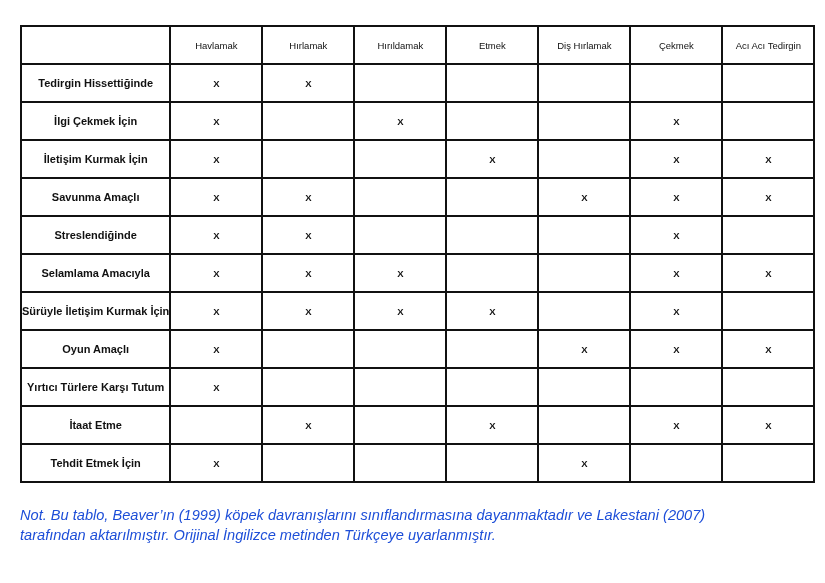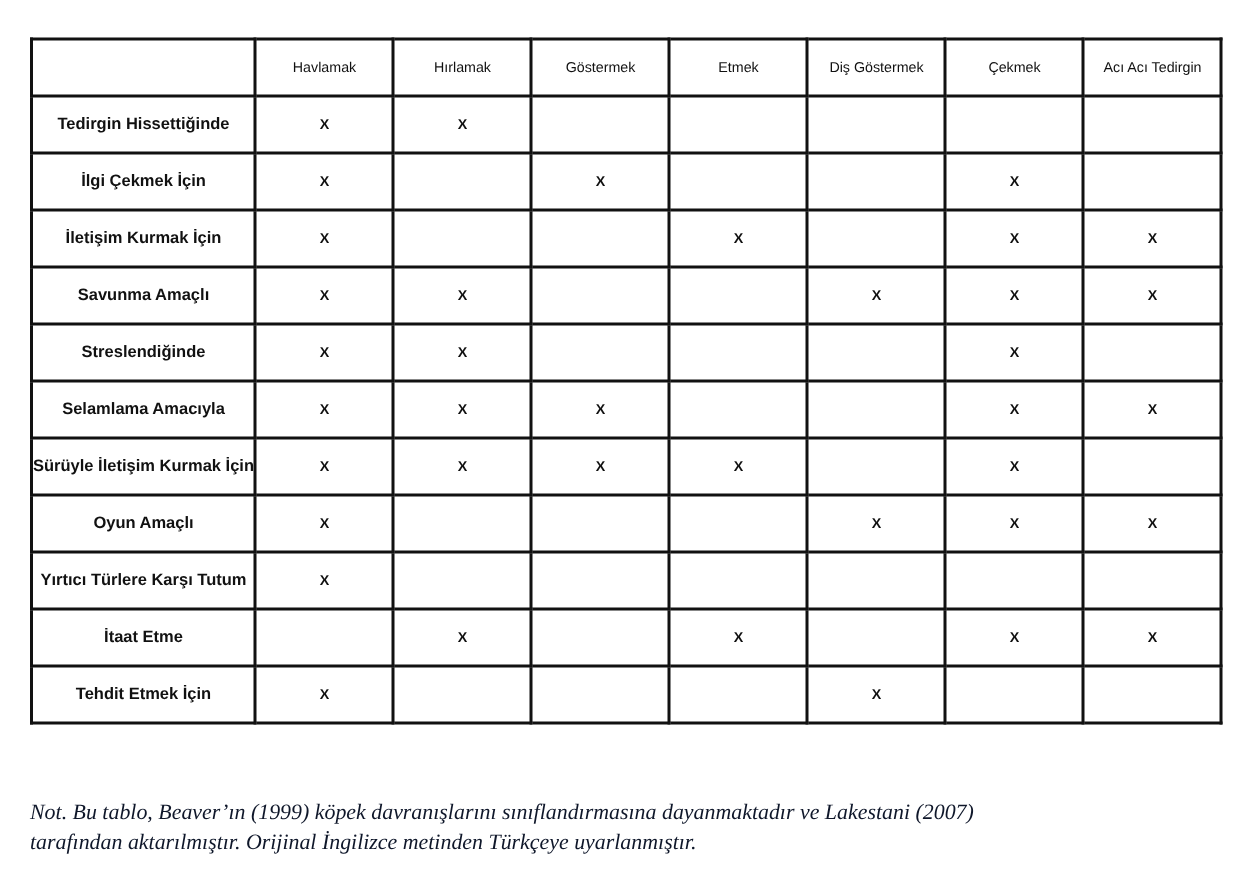--- a/index.html
+++ b/index.html
@@ -4,44 +4,44 @@
 <style>
   html, body { margin: 0; padding: 0; background: #ffffff; }
   body { width: 825px; height: 583px; position: relative; overflow: hidden; font-family: "Liberation Sans", "DejaVu Sans", sans-serif; color: #111; }
   .tbl { position: absolute; left: 20px; top: 25px; border-collapse: collapse; table-layout: fixed; }
   .tbl td, .tbl th { border: 2.5px solid #111; text-align: center; vertical-align: middle; padding: 0; font-weight: bold; font-size: 9.5px; color: #111; height: 36px; }
   .tbl th { font-weight: normal; }
   .tbl col.c0 { width: 128px; }
   .tbl col.cn { width: 92px; }
   .tbl .rowhead { font-size: 11px; white-space: nowrap; }
   .mark { font-size: 9.5px; font-weight: bold; }
-  .note { position: absolute; left: 20px; top: 532px; width: 790px; font-style: italic; font-size: 14.6px; line-height: 20px; color: #0f172a; font-family: Liberation Serif, serif; }
+  .note { position: absolute; left: 20px; top: 505px; width: 790px; font-style: italic; font-size: 14.6px; line-height: 20px; color: #1d4ed8; }
 </style>
 </head>
 <body>
 
 <table class="tbl">
   <colgroup>
     <col class="c0">
       <col class="cn">
       <col class="cn">
       <col class="cn">
       <col class="cn">
       <col class="cn">
       <col class="cn">
       <col class="cn">
   </colgroup>
   <thead>
     <tr>
       <th></th>
       <th>Havlamak</th>
       <th>Hırlamak</th>
-      <th>Göstermek</th>
+      <th>Hırıldamak</th>
       <th>Etmek</th>
-      <th>Diş Göstermek</th>
+      <th>Diş Hırlamak</th>
       <th>Çekmek</th>
       <th>Acı Acı Tedirgin</th>
     </tr>
   </thead>
   <tbody id="tbody">
       <tr>
         <td class="rowhead">Tedirgin Hissettiğinde</td>
         <td class="mark">X</td>
         <td class="mark">X</td>
         <td class="mark"></td>

